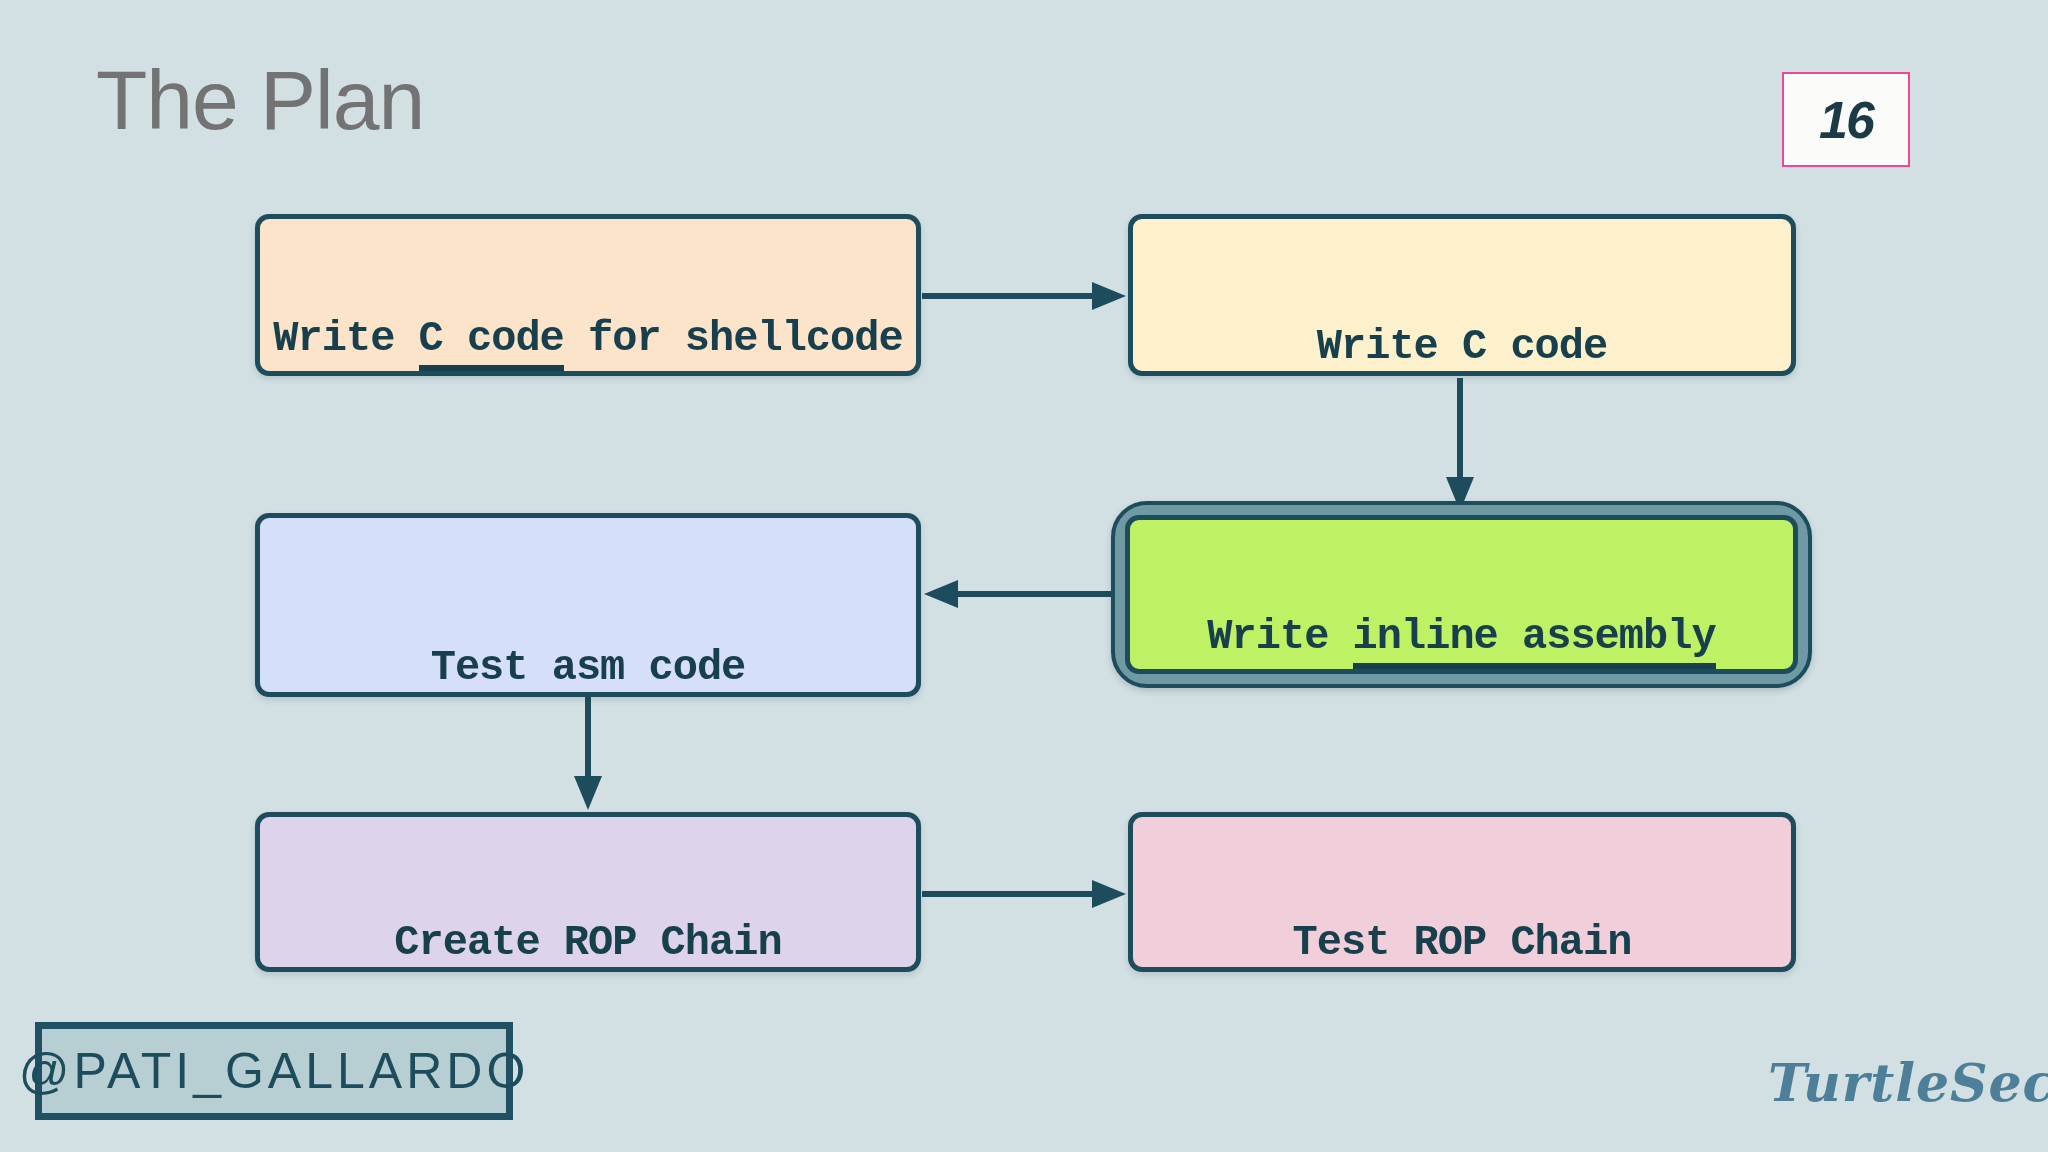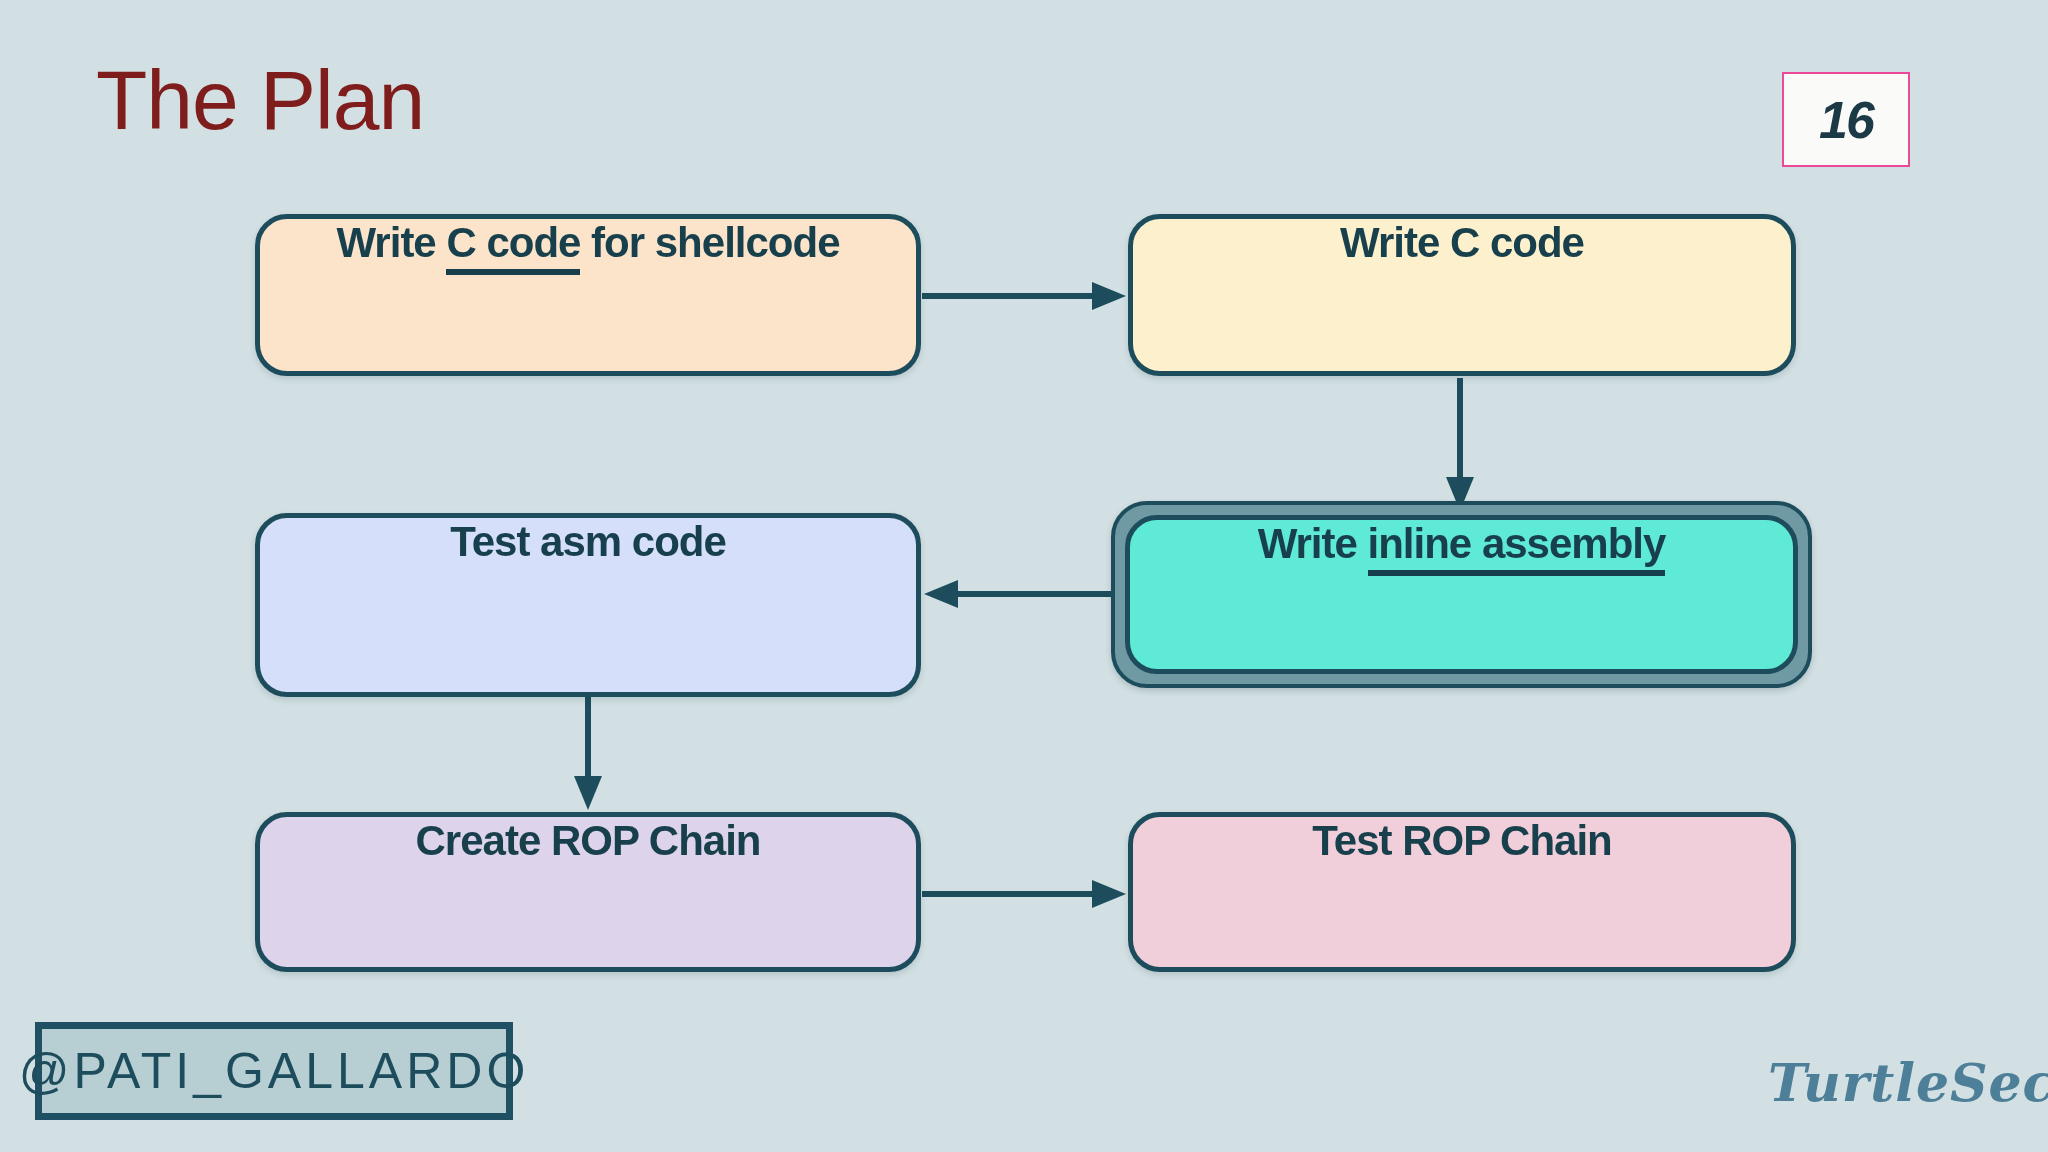--- a/index.html
+++ b/index.html
@@ -3,35 +3,36 @@
 <meta charset="utf-8">
 <style>
   html,body{margin:0;padding:0;background:#d2e0e3;}
   #slide{
     position:relative;width:2048px;height:1152px;overflow:hidden;
     font-family:"Liberation Sans",sans-serif;
   }
   
   .title{
     position:absolute;left:96px;top:52px;
-    font-size:84px;font-weight:300;letter-spacing:-1px;color:#7f1d1d;
+    font-size:84px;font-weight:300;letter-spacing:-1px;color:#737373;
   }
   
   .pagebox{
     position:absolute;left:1782px;top:72px;width:128px;height:95px;
     background:#fafaf8;border:2px solid #ec4899;box-sizing:border-box;
     display:flex;align-items:center;justify-content:center;font-style:italic;
   }
   .pagebox span{font-size:52px;font-weight:bold;color:#1c3946;letter-spacing:-2px;}
   
   .node{
     position:absolute;box-sizing:border-box;
-    border:5px solid #1d4d5c;border-radius:32px;
-    display:flex;align-items:flex-start;justify-content:center;
+    border:5px solid #1d4d5c;border-radius:14px;
+    display:flex;align-items:flex-end;justify-content:center;
     box-shadow:0 3px 6px rgba(20,50,60,0.15);
+    font-family:Liberation Mono, monospace;
   }
   .node .label{
     font-size:42px;font-weight:bold;letter-spacing:-1px;color:#173f4c;
     text-align:center;padding:0 20px;white-space:nowrap;
   }
   .label .u{display:inline-block;border-bottom:6px solid currentColor;padding-bottom:3px;line-height:1.1;}
   .label .u:empty{display:none;}
   .n1{left:255px;top:214px;width:666px;height:162px;}
   .n2{left:1128px;top:214px;width:668px;height:162px;}
   .n3{left:255px;top:513px;width:666px;height:184px;}
@@ -102,21 +103,21 @@
 
   <div class="node n2" style="background-color: rgb(253, 240, 205);">
     <div class="label"><span>Write C code</span><span></span></div>
   </div>
 
   <div class="node n3" style="background-color: rgb(213, 223, 250);">
     <div class="label"><span>Test asm code</span><span></span></div>
   </div>
 
   <div class="ring" style="background-color: rgb(111, 154, 163);">
-    <div class="node" style="background-color: #5eead4;">
+    <div class="node" style="background-color: #bef264;">
       <div class="label"><span>Write </span><span class="u">inline assembly</span><span></span></div>
     </div>
   </div>
 
   <div class="node n6" style="background-color: rgb(240, 207, 218);">
     <div class="label"><span>Test ROP Chain</span><span></span></div>
   </div>
 
   <div class="node n5" style="background-color: rgb(221, 212, 235);">
     <div class="label"><span>Create ROP Chain</span><span></span></div>

